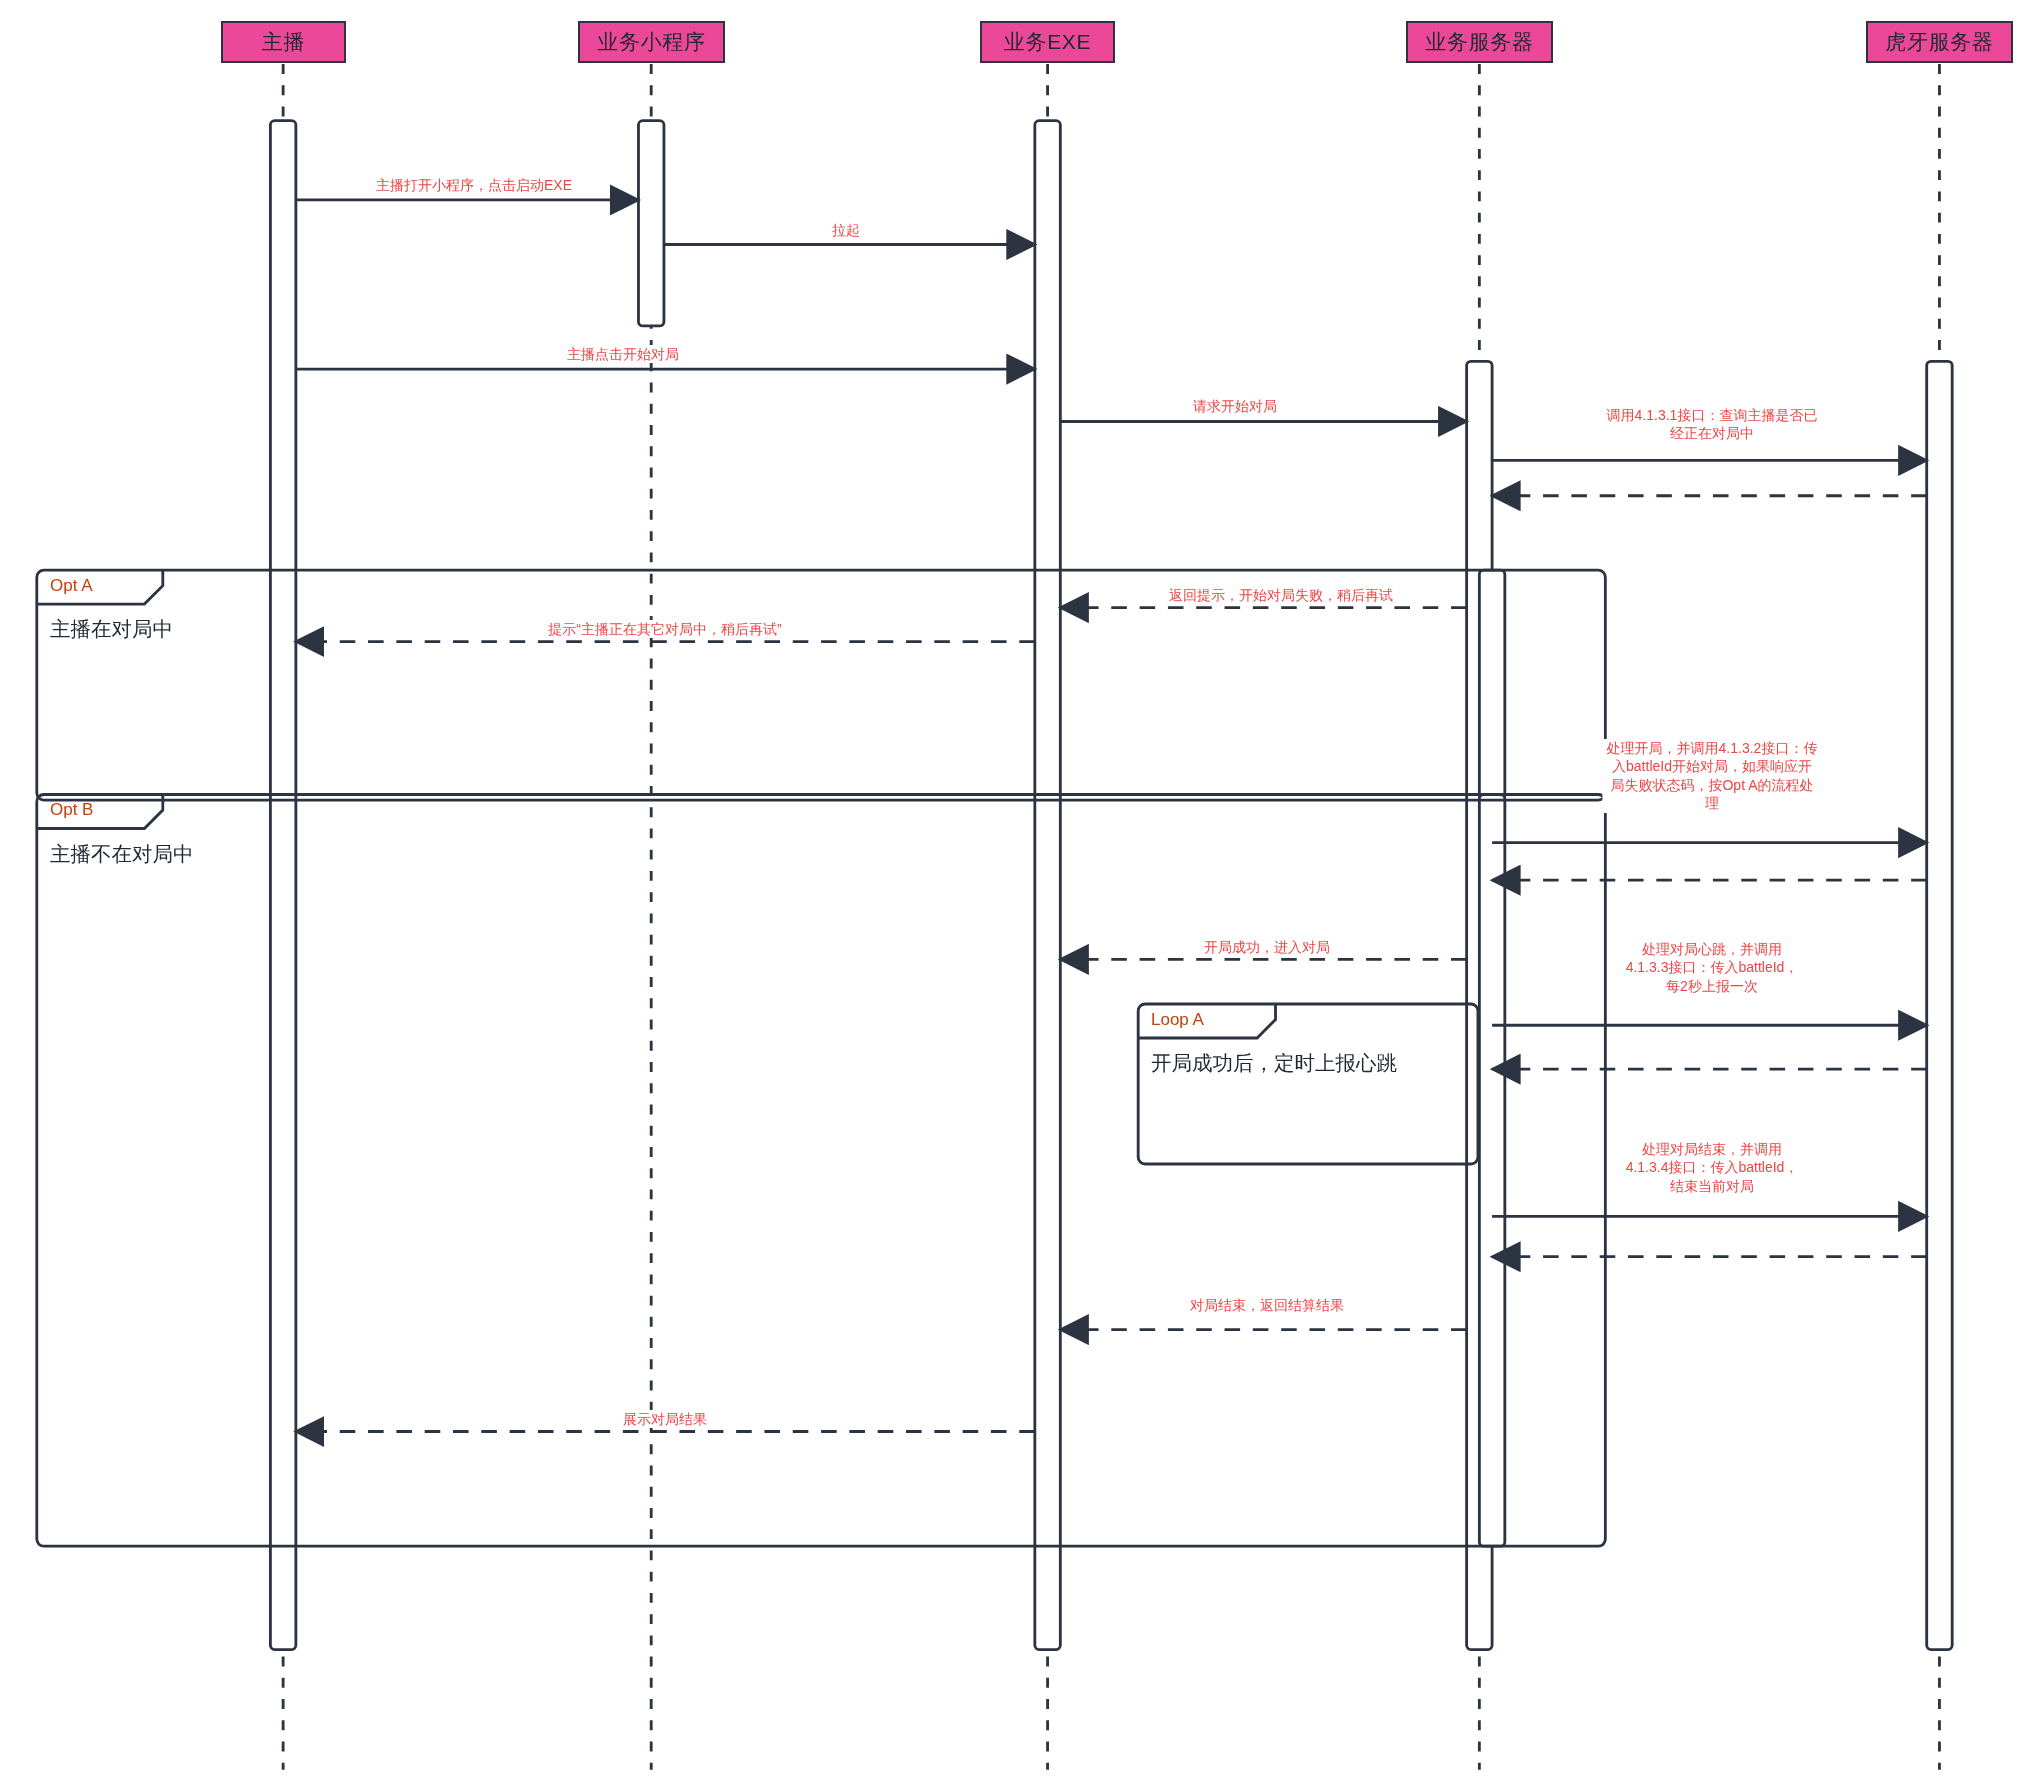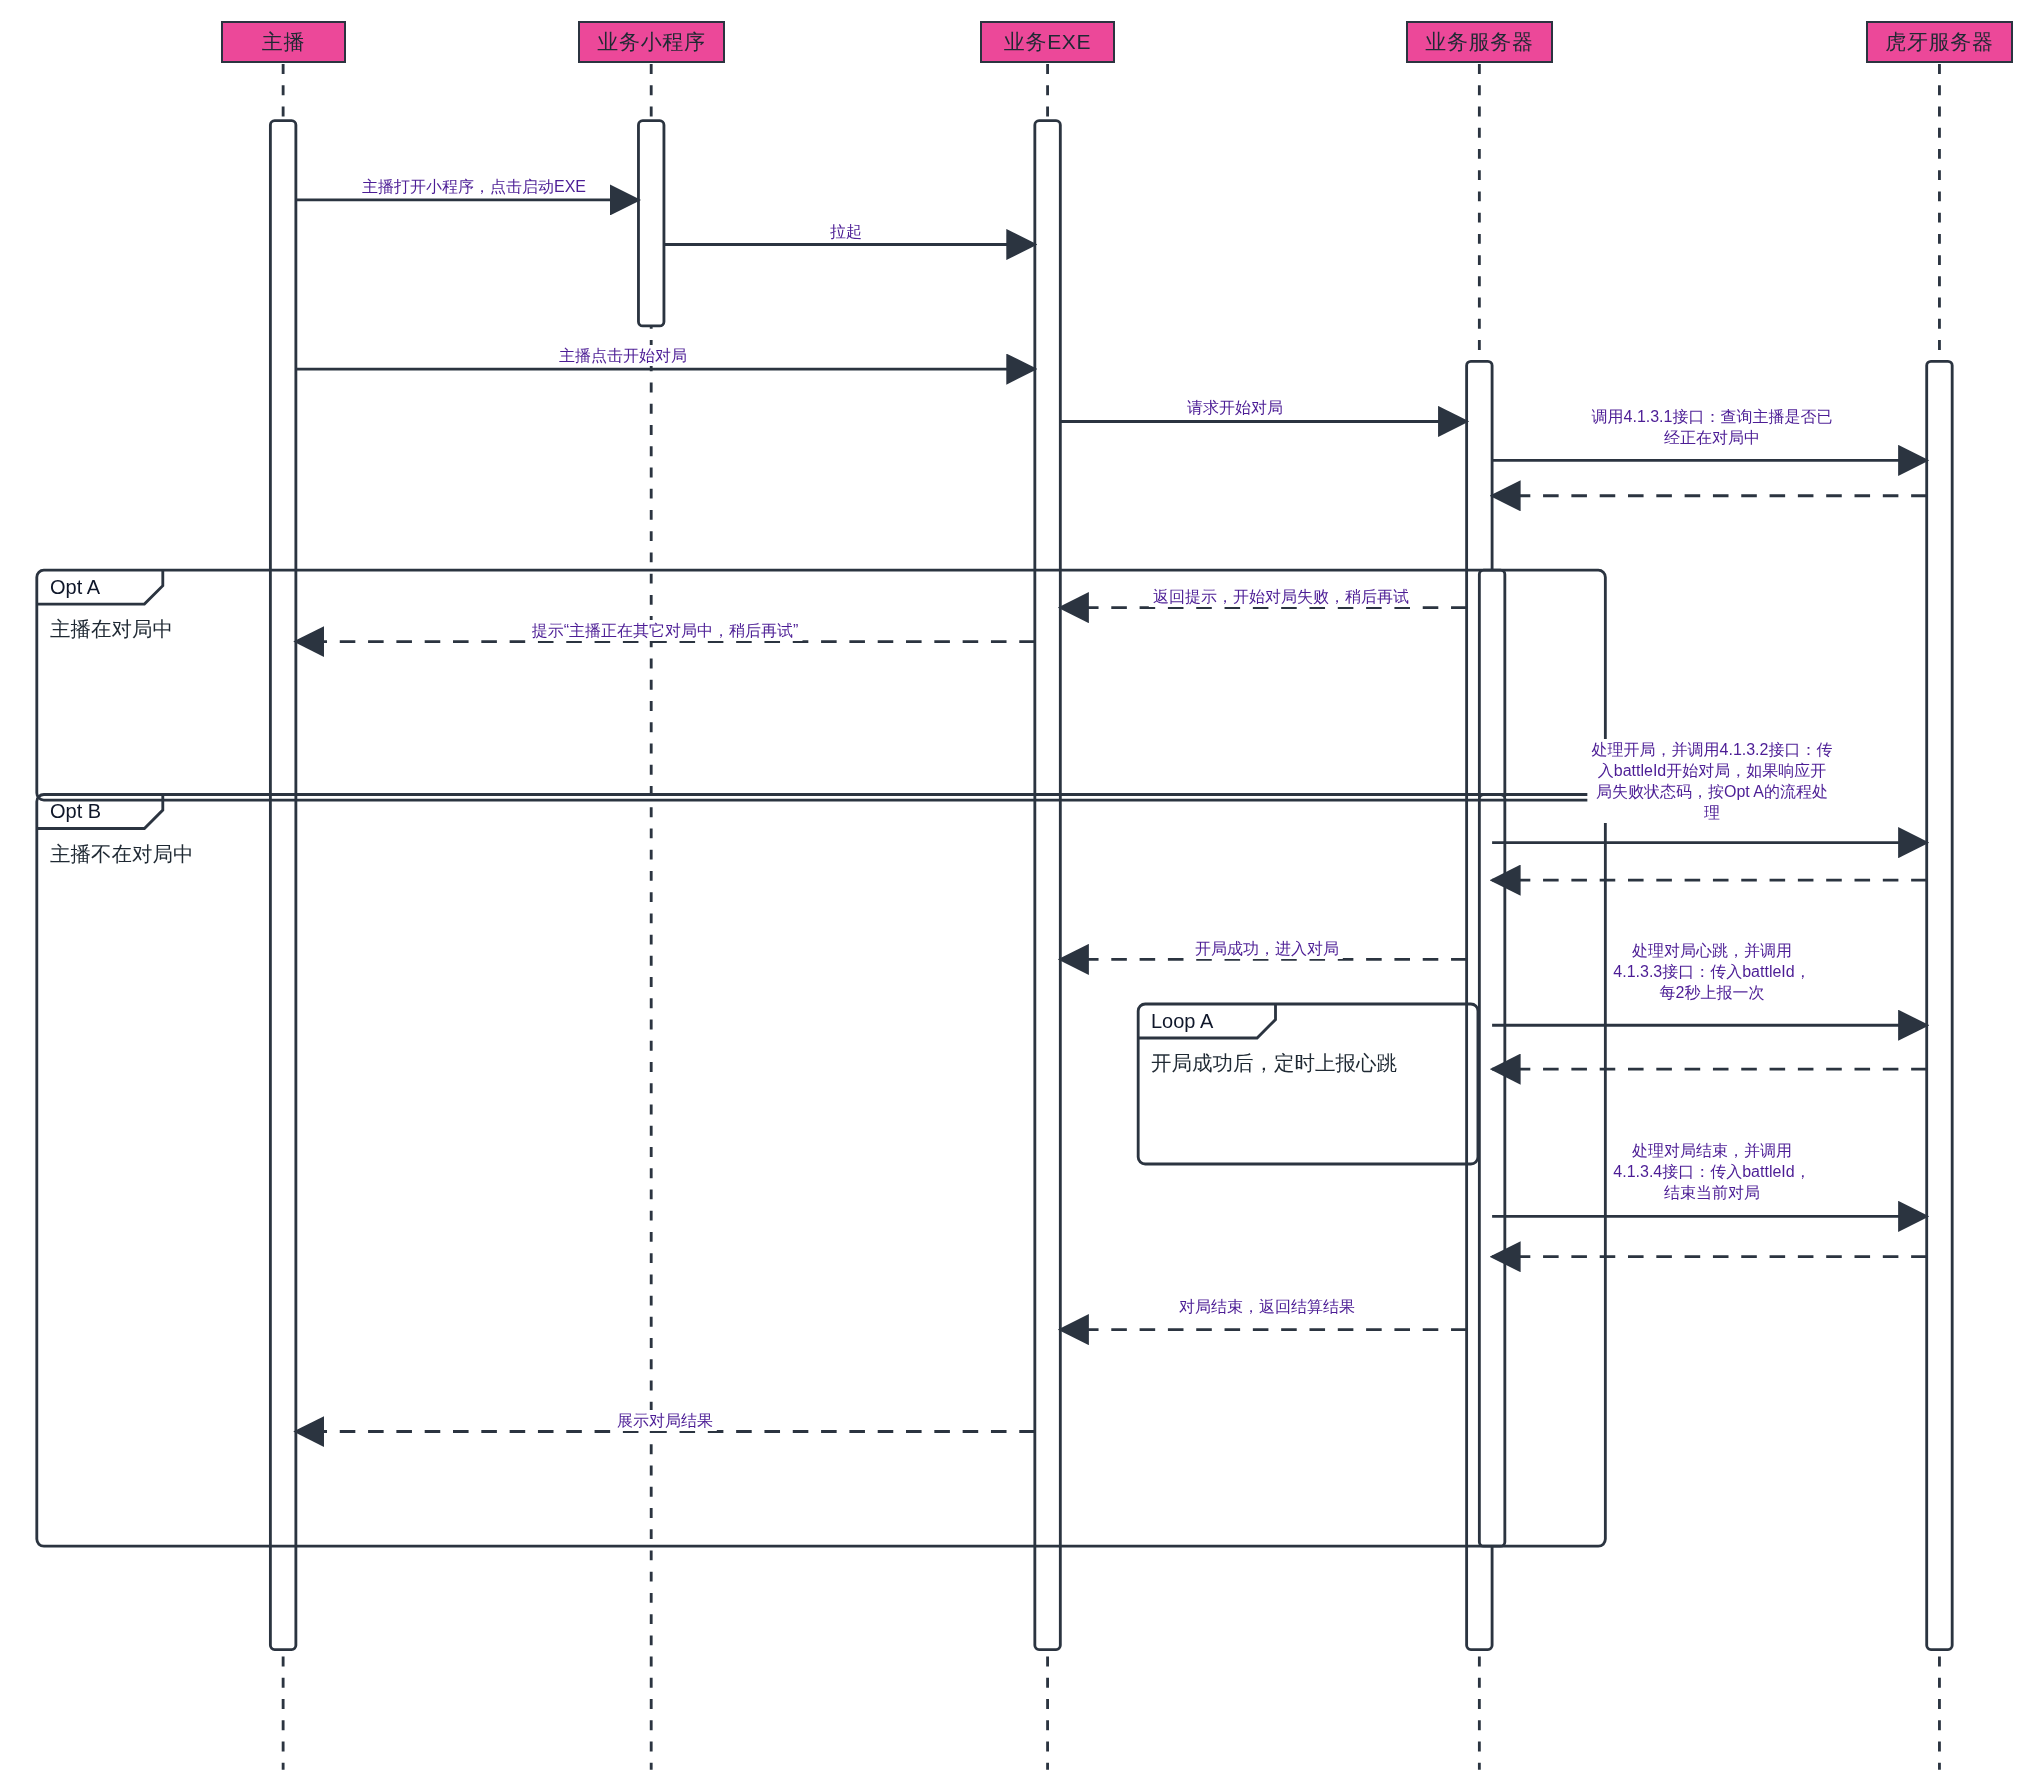--- a/index.html
+++ b/index.html
@@ -28,34 +28,34 @@
     background: #ec4899;
     display: flex;
     align-items: center;
     justify-content: center;
     font-size: 21px;
     color: #1f2933;
     letter-spacing: 0.7px;
   }
   .frag-label {
     position: absolute;
-    font-size: 20px;
-    color: #0f172a;
+    font-size: 17px;
+    color: #c2410c;
     white-space: nowrap;
   }
   .frag-cond {
     position: absolute;
     font-size: 20.5px;
     color: #1f2933;
     white-space: nowrap;
   }
   .msg-label {
     position: absolute;
-    font-size: 16px;
-    color: #4c1d95;
+    font-size: 14px;
+    color: #ef4444;
     text-align: center;
     line-height: 1.32;
     background: #ffffff;
     padding: 0 4.2px;
     white-space: pre-line;
     transform: translateX(-50%);
   }
 </style>
 </head>
 <body>

